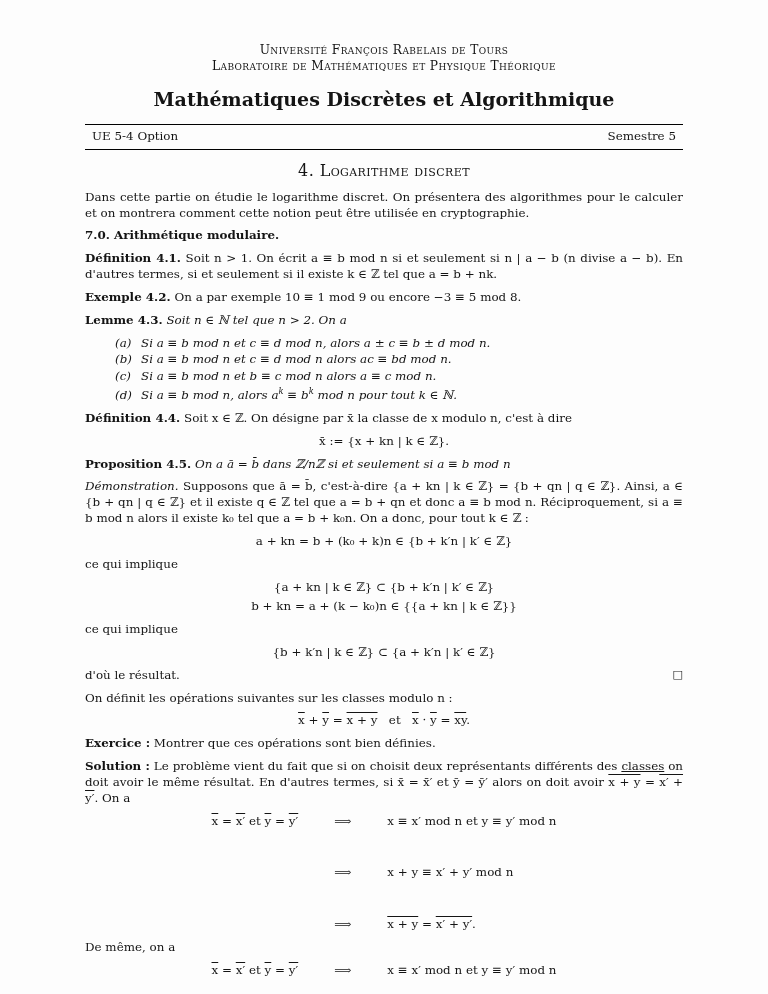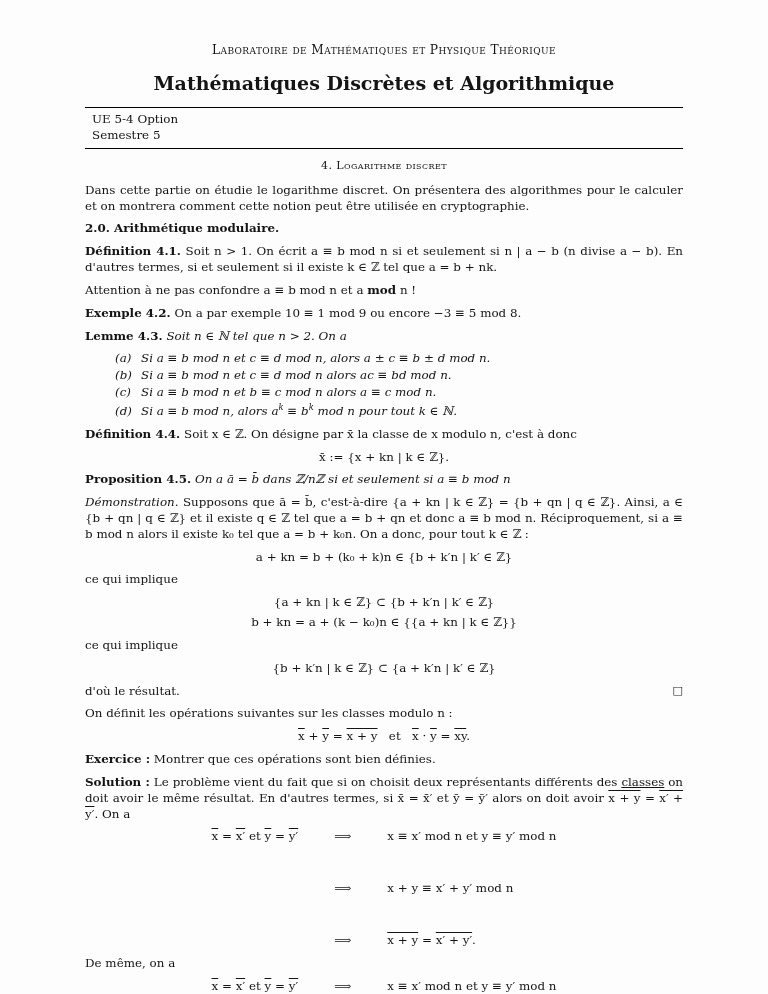--- a/index.html
+++ b/index.html
@@ -11,23 +11,23 @@
     padding: 42px 85px 0; overflow: hidden;
   }
   .center { text-align: center; }
   .just { text-align: justify; }
   .sc { font-variant: small-caps; letter-spacing: 0.4px; }
   .doc-header .sc { font-size: 12.2px; }
   .doc-title { font-weight: bold; font-size: 19px; margin: 13px 0 11px; text-align: center; }
   .course-bar {
     display: flex; justify-content: space-between;
     border-top: 1px solid #000; border-bottom: 1px solid #000;
-    padding: 4px 7px; margin: 10px 0 10px; flex-direction: column;
+    padding: 4px 7px; margin: 10px 0 10px;
   }
-  .section-heading { margin: 10px 0 9px; font-size: 11px; }
+  .section-heading { margin: 10px 0 9px; font-size: 16px; }
   p { margin: 7px 0; }
   .it { font-style: italic; }
   .thm-list { font-style: italic; margin: 2px 0 7px 30px; }
   .li { margin: 1px 0; }
   .li-label { display: inline-block; min-width: 26px; }
   .display { text-align: center; margin: 4px 0; }
   .proof-end { display: flex; justify-content: space-between; margin: 7px 0; }
   .align-block {
     display: grid; grid-template-columns: max-content max-content max-content;
     column-gap: 14px; row-gap: 1px; width: max-content; margin: 5px auto; gap: 36px;
@@ -39,50 +39,50 @@
   .seg-u { text-decoration: underline; }
   sup { font-size: 0.7em; }
   .qed { font-size: 11px; }
 </style>
 </head>
 <body>
 
 <div class="page">
 
   <header class="doc-header">
+    <div class="sc center">Université François Rabelais de Tours</div>
     <div class="sc center">Laboratoire de Mathématiques et Physique Théorique</div>
     <div class="doc-title">Mathématiques Discrètes et Algorithmique</div>
     <div class="course-bar">
       <span>UE 5-4 Option</span>
       <span>Semestre 5</span>
     </div>
   </header>
 
   <div class="sc center section-heading">4. Logarithme discret</div>
 
   <p class="just">Dans cette partie on étudie le logarithme discret. On présentera des algorithmes pour le calculer et on montrera comment cette notion peut être utilisée en cryptographie.</p>
 
-  <p><b>2.0. Arithmétique modulaire.</b></p>
+  <p><b>7.0. Arithmétique modulaire.</b></p>
 
   <p class="just"><b>Définition 4.1.</b> <span>Soit n &gt; 1. On écrit a ≡ b  mod n si et seulement si n | a − b (n divise a − b). En d'autres termes, si et seulement si il existe k ∈ ℤ tel que a = b + nk.</span></p>
 
-  <p>Attention à ne pas confondre a ≡ b  mod n et a <span class="seg-b">mod</span> n !</p>
 
   <p><b>Exemple 4.2.</b> <span>On a par exemple 10 ≡ 1  mod 9 ou encore −3 ≡ 5  mod 8.</span></p>
 
   <p><b>Lemme 4.3.</b> <span class="it">Soit n ∈ ℕ tel que n &gt; 2. On a</span></p>
 
   <div class="thm-list">
     <div class="li"><span class="li-label">(a)</span><span>Si a ≡ b  mod n et c ≡ d  mod n, alors a ± c ≡ b ± d  mod n.</span></div>
     <div class="li"><span class="li-label">(b)</span><span>Si a ≡ b  mod n et c ≡ d  mod n alors ac ≡ bd  mod n.</span></div>
     <div class="li"><span class="li-label">(c)</span><span>Si a ≡ b  mod n et b ≡ c  mod n alors a ≡ c  mod n.</span></div>
     <div class="li"><span class="li-label">(d)</span><span>Si a ≡ b  mod n, alors a<sup>k</sup> ≡ b<sup>k</sup>  mod n pour tout k ∈ ℕ.</span></div>
   </div>
 
-  <p class="just"><b>Définition 4.4.</b> <span>Soit x ∈ ℤ. On désigne par x̄ la classe de x modulo n, c'est à donc</span></p>
+  <p class="just"><b>Définition 4.4.</b> <span>Soit x ∈ ℤ. On désigne par x̄ la classe de x modulo n, c'est à dire</span></p>
   <div class="display">x̄ := {x + kn | k ∈ ℤ}.</div>
 
   <p><b>Proposition 4.5.</b> <span class="it">On a ā = b̄ dans ℤ/nℤ si et seulement si a ≡ b  mod n</span></p>
 
   <p class="just"><i>Démonstration.</i> <span>Supposons que ā = b̄, c'est-à-dire {a + kn | k ∈ ℤ} = {b + qn | q ∈ ℤ}. Ainsi, a ∈ {b + qn | q ∈ ℤ} et il existe q ∈ ℤ tel que a = b + qn et donc a ≡ b  mod n. Réciproquement, si a ≡ b  mod n alors il existe k₀ tel que a = b + k₀n. On a donc, pour tout k ∈ ℤ :</span></p>
 
   <div class="display">a + kn = b + (k₀ + k)n ∈ {b + k′n | k′ ∈ ℤ}</div>
   <p>ce qui implique</p>
   <div class="display">{a + kn | k ∈ ℤ} ⊂ {b + k′n | k′ ∈ ℤ}</div>
   <div class="display">b + kn = a + (k − k₀)n ∈ {{a + kn | k ∈ ℤ}}</div>

